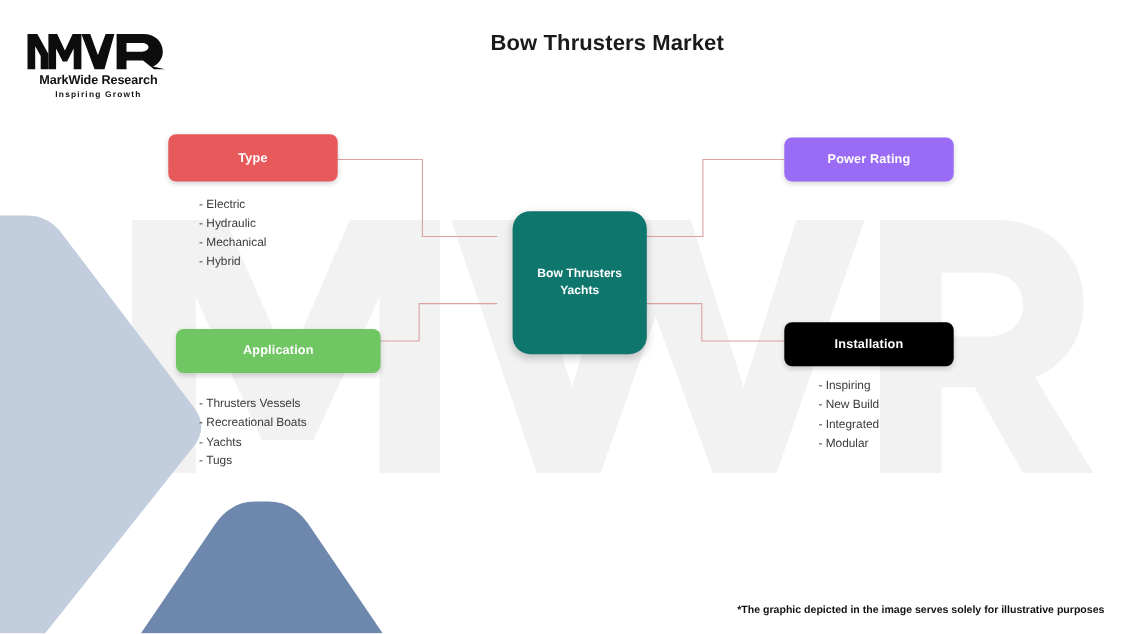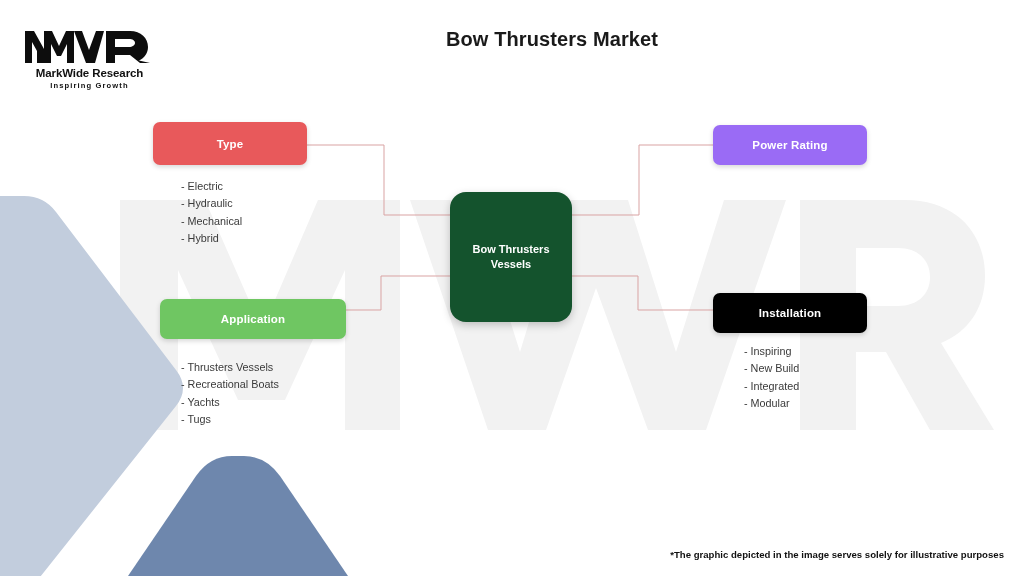--- a/index.html
+++ b/index.html
@@ -89,25 +89,25 @@
   .node-label {
     font-size: 11.5px;
     font-weight: bold;
     color: #ffffff;
     text-align: center;
     letter-spacing: 0.15px;
   }
 
   .center-node {
     position: absolute;
-    left: 450px;
+    left: 466px;
     top: 192px;
     width: 122px;
     height: 130px;
-    background: #14532d;
+    background: #0f766e;
     border-radius: 16px;
     box-shadow: 0 3px 8px rgba(0,0,0,0.22);
     display: flex;
     align-items: center;
     justify-content: center;
   }
   .center-label {
     font-size: 11px;
     font-weight: bold;
     color: #ffffff;
@@ -185,21 +185,21 @@
 
       <path d="M314 310 L381 310 L381 276 L452 276"></path>
 
       <path d="M713 310 L638 310 L638 276 L571 276"></path>
     </g>
   </svg>
 
   <div class="center-node">
     <div class="center-label">
       <span>Bow Thrusters</span><br>
-      <span>Vessels</span>
+      <span>Yachts</span>
     </div>
   </div>
 
   <div class="node" style="left:153px; top:122px; width:154px; height:43px; background:#e8595b;">
     <span class="node-label">Type</span>
   </div>
   <div class="item-list" style="left:181px; top:178px;">
     <div>- Electric</div>
     <div>- Hydraulic</div>
     <div>- Mechanical</div>

